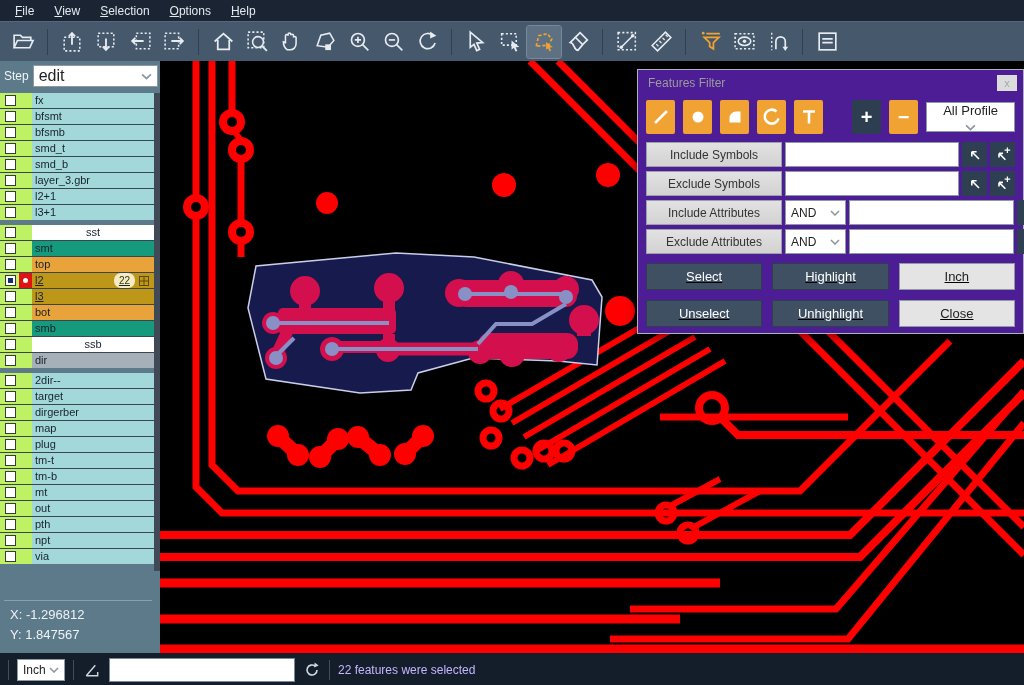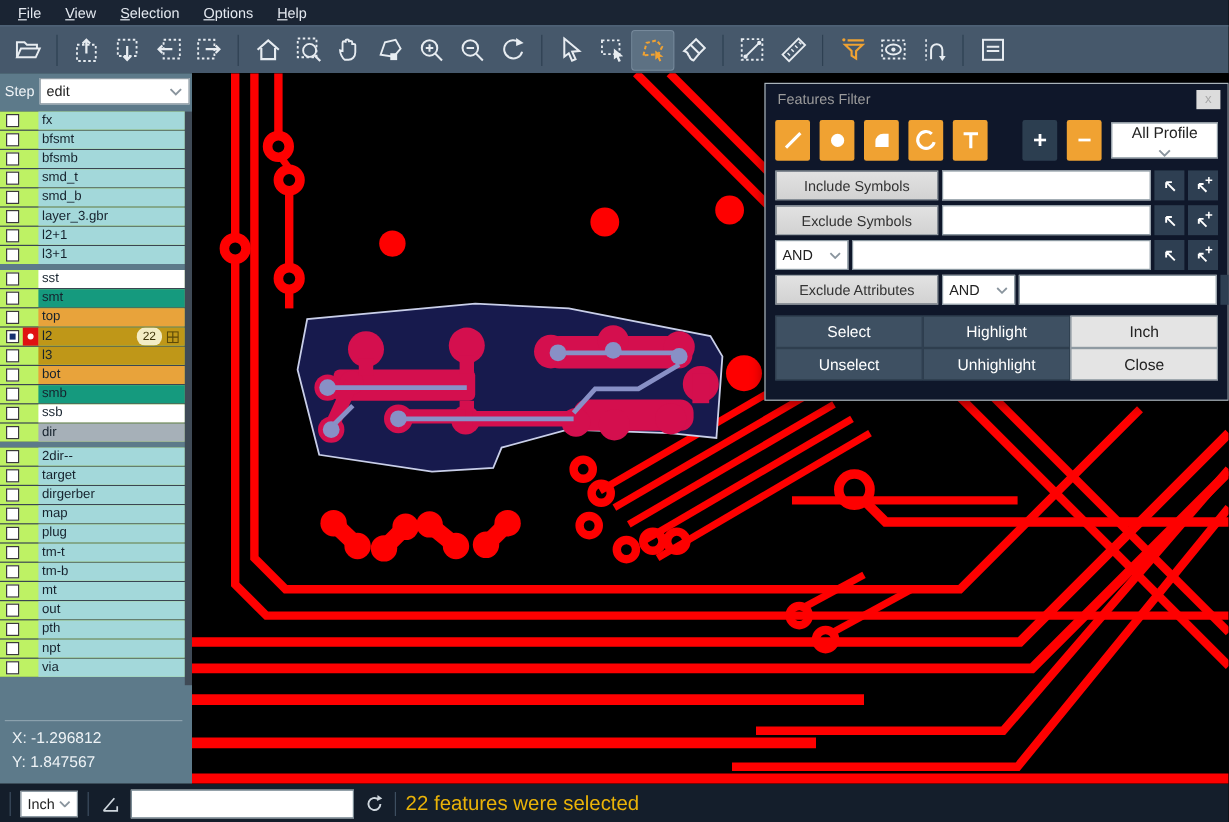--- a/index.html
+++ b/index.html
@@ -14,67 +14,67 @@
   .tbtn{width:34px;height:32px;display:flex;align-items:center;justify-content:center;border-radius:2px;flex:0 0 auto;}
   .tbtn svg{display:block;}
   .tbtn.active{background:#5d7183;outline:1px solid #76899b;}
   .tsep{width:1px;height:26px;background:#2e4052;margin:0 7px;flex:0 0 auto;}
   
   .main{position:relative;height:592px;display:flex;}
   
   .sidebar{position:relative;width:160px;background:#5d7a8a;flex:0 0 auto;overflow:hidden;}
   .step-row{height:30px;display:flex;align-items:center;padding:3px 2px 3px 4px;gap:4px;}
   .step-label{color:#f0f4f7;font-size:12px;flex:0 0 auto;}
-  .selectbox{background:#fff;border:1px solid #8d9aa3;height:22px;display:flex;align-items:center;justify-content:space-between;padding:0 5px;font-size:12px;color:#222;}
+  .selectbox{background:#fff;border:1px solid #8d9aa3;height:22px;display:flex;align-items:center;justify-content:space-between;padding:0 5px;font-size:16px;color:#222;}
   .step-sel{flex:1;}
   .layer-list{position:absolute;top:32px;left:0;right:6px;}
   .side-strip{position:absolute;top:32px;right:0;width:6px;height:478px;background:#3f4a56;}
   .layer-group{background:#3a4552;padding-bottom:0;margin-bottom:5px;}
   .layer-row{display:flex;align-items:center;height:15px;margin-bottom:1px;background:#bef264;}
   .chk{position:relative;width:11px;height:11px;background:#fff;border:1px solid #3a3a3a;margin:0 3px 0 5px;flex:0 0 auto;}
   .chk.on::after{content:'';position:absolute;left:2px;top:2px;width:5px;height:5px;background:#16306e;}
   .ind{position:relative;width:13px;height:15px;flex:0 0 auto;}
   .ind.active{background:#e01212;}
   .ind.active::after{content:'';position:absolute;left:4px;top:5px;width:5px;height:5px;border-radius:50%;background:#fff;}
   .tile{flex:1;height:15px;display:flex;align-items:center;padding:0 3px;font-size:11px;color:#16222d;line-height:15px;overflow:hidden;}
   .tile .lab{flex:1;white-space:nowrap;}
   .badge{background:#f3ecc4;border-radius:7px;padding:0 5px;font-size:10px;color:#3c3208;margin-right:4px;}
   .grid-ic{display:flex;align-items:center;margin-right:2px;}
-  .c-cyan{background:#a3d8da;} .c-white{background:#ffffff;} .c-green{background:#159a7e;}
-  .c-orange{background:#e8a33b;} .c-gold{background:#bf9718;} .c-gray{background:#a6b0b8;}
+  .c-cyan{background:#a3d8da;} .c-white{background:#ffffff;text-align:center;} .c-green{background:#159a7e;}
+  .c-orange{background:#e8a33b;} .c-gold{background:#bf9718;text-decoration:underline;} .c-gray{background:#a6b0b8;}
   .coords-div{position:absolute;left:4px;bottom:52px;width:148px;height:1px;background:#8ba1ad;}
   .coords{position:absolute;left:10px;bottom:8px;color:#eef3f6;font-size:13px;line-height:20px;}
   
   .canvas{position:relative;flex:1;background:#000;}
   .canvas svg{position:absolute;inset:0;}
   
-  .dialog{position:absolute;left:637px;top:8px;width:387px;height:265px;background:#0f172a;border:1px solid #aab4ba;box-shadow:0 3px 10px rgba(0,0,0,.45);z-index:5;}
+  .dialog{position:absolute;left:637px;top:8px;width:387px;height:265px;background:#4c1d95;border:1px solid #aab4ba;box-shadow:0 3px 10px rgba(0,0,0,.45);z-index:5;}
   .dlg-title{height:26px;display:flex;align-items:center;padding:0 10px;color:#9b9b9b;font-size:12px;}
   .dlg-close{position:absolute;right:6px;top:5px;width:20px;height:16px;background:#dcdcdc;color:#a8a8a8;font-size:11px;display:flex;align-items:center;justify-content:center;}
   .tool-row{display:flex;align-items:center;padding:4px 8px 6px 8px;gap:8px;}
   .fbtn{width:31px;height:34px;background:#f0a232;display:flex;align-items:center;justify-content:center;border-radius:2px;color:#fff;font-size:20px;font-weight:bold;}
   .fbtn.dark{background:#2c3e50;}
   .fbtn span{line-height:1;}
   .gap22{width:14px;}
   .profile-sel{width:94px;height:30px;margin-left:auto;font-size:13px;flex-direction:column;}
   .f-row{display:flex;align-items:center;padding:1px 8px;height:29px;gap:3px;}
   .f-label{width:136px;height:25px;background:linear-gradient(#e2e2e2,#d2d2d2);border:1px solid #9aa2a8;display:flex;align-items:center;justify-content:center;font-size:12px;color:#333;flex:0 0 auto;}
   .f-op{width:61px;height:25px;flex:0 0 auto;font-size:12px;}
   .f-input{flex:1;height:25px;background:#fff;border:1px solid #8c99a2;font-size:12px;padding:0 4px;outline:none;}
   .nav-btn{width:25px;height:25px;background:#2e3f52;display:flex;align-items:center;justify-content:center;flex:0 0 auto;}
-  .act-grid{display:grid;grid-template-columns:1fr 1fr 1fr;gap:0;padding:7px 8px;}
+  .act-grid{display:grid;grid-template-columns:1fr 1fr 1fr;gap:10px;padding:7px 8px;text-decoration:underline;}
   .abtn{height:27px;display:flex;align-items:center;justify-content:center;font-size:13px;border:1px solid #8f9aa2;}
   .abtn.dark{background:#3e5062;color:#fff;border-color:#2e3e4e;}
   .abtn.light{background:#e4e4e4;color:#222;}
   
   .statusbar{height:33px;background:#141e2b;display:flex;align-items:center;padding:0 8px;gap:8px;}
   .ssep{width:1px;height:20px;background:#3d4e60;flex:0 0 auto;}
   .unit-sel{width:48px;height:22px;font-size:12px;}
   .cmd-input{width:186px;height:24px;background:#fff;border:1px solid #7a8a94;font-size:12px;padding:0 4px;outline:none;}
-  .status-msg{color:#eab308;font-size:17px;text-align:right;}
+  .status-msg{color:#c4b5fd;font-size:12px;text-align:right;}
   .sicon{display:flex;align-items:center;justify-content:center;}
 </style>
 </head>
 <body>
 
 <div class="window">
 
   <div class="menubar">
       <span class="menu-item"><u>F</u>ile</span>
       <span class="menu-item"><u>V</u>iew</span>
@@ -659,20 +659,21 @@
               </svg>
             </span>
             <span class="nav-btn">
               <svg viewBox="0 0 20 20" width="16" height="16">
                 <path d="M13 16 L5 8 M5 8 h5 M5 8 v5" stroke="#fff" stroke-width="2" fill="none"></path>
                 <path d="M12 4 h7 M15.5 0.5 v7" stroke="#fff" stroke-width="1.6" fill="none"></path>
               </svg>
             </span>
           </div>
           <div class="f-row">
+            <div class="f-label">Include Attributes</div>
             <span class="selectbox f-op">
               <span>AND</span>
               <svg width="10" height="6" viewBox="0 0 10 6">
                 <path d="M1 1 L5 5 L9 1" stroke="#8a959e" stroke-width="1.5" fill="none"></path>
               </svg>
             </span>
             <input class="f-input" style="">
             <span class="nav-btn">
               <svg viewBox="0 0 20 20" width="16" height="16">
                 <path d="M15 15 L6 6 M6 6 h6 M6 6 v6" stroke="#fff" stroke-width="2" fill="none"></path>

